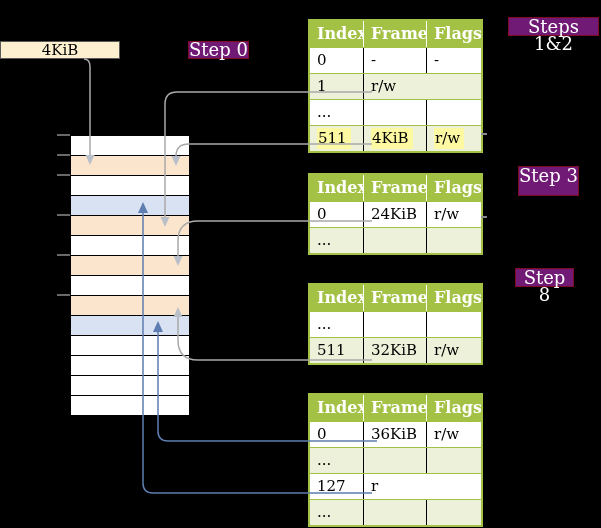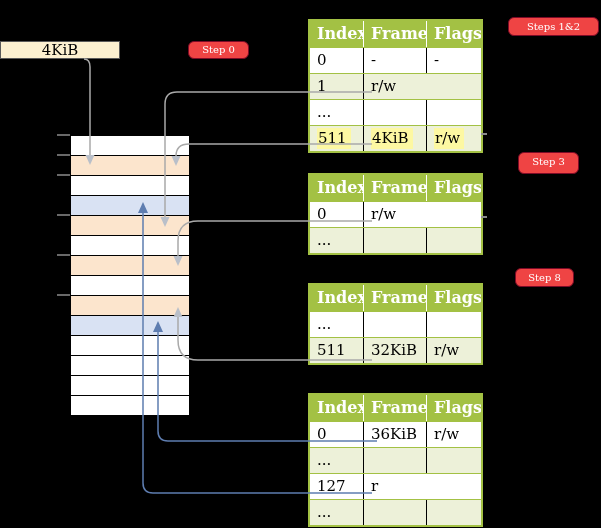--- a/index.html
+++ b/index.html
@@ -3,25 +3,25 @@
 <meta charset="utf-8">
 <style>
   html,body{margin:0;padding:0;background:#000;}
   #canvas{position:relative;width:601px;height:528px;background:#000;overflow:hidden;
           font-family:"DejaVu Serif","Liberation Serif",serif;}
   
   .rootbox{position:absolute;left:0;top:41px;width:120px;height:18px;background:#fcf0d0;
            border:1px solid #5a5a5a;box-sizing:border-box;text-align:center;
            font-size:15px;line-height:16px;color:#000;}
   
-  .badge{position:absolute;background:#ef4444;color:#fff;font-size:10px;text-align:center;
-         border-radius:6px;border:1px solid #7e0a26;box-sizing:border-box;}
+  .badge{position:absolute;background:#701a75;color:#fff;font-size:18px;text-align:center;
+         border-radius:0;border:1px solid #7e0a26;box-sizing:border-box;}
   #badge-step0{left:188px;top:41px;width:61px;height:18px;line-height:16px;}
   #badge-steps12{left:508px;top:17px;width:91px;height:19px;line-height:17px;}
-  #badge-step3{left:518px;top:152px;width:61px;height:22px;line-height:17px;}
+  #badge-step3{left:518px;top:166px;width:61px;height:30px;line-height:17px;}
   #badge-step4{left:515px;top:268px;width:59px;height:19px;line-height:17px;}
   
   .memcol{position:absolute;left:70px;top:135px;width:120px;border:1px solid #000;
           background:#fff;box-sizing:border-box;}
   .mrow{height:19px;border-bottom:1px solid #000;}
   .mrow:last-child{border-bottom:none;}
   .mrow[data-kind="free"]{background:#ffffff;}
   .mrow[data-kind="pagetable"]{background:#fce5cd;}
   .mrow[data-kind="data"]{background:#d9e2f3;}
   
@@ -99,20 +99,21 @@
   </div>
 
   <div class="ptable" id="ptable-1">
     <div class="thead">
       <div class="th">Index</div>
       <div class="th">Frame</div>
       <div class="th">Flags</div>
     </div>
     <div class="trow" data-shade="white">
       <div class="td"><span>0</span></div>
+      <div class="td"><span>24KiB</span></div>
       <div class="td"><span>r/w</span></div>
     </div>
     <div class="trow" data-shade="green">
       <div class="td"><span>...</span></div>
       <div class="td"><span></span></div>
       <div class="td"><span></span></div>
     </div>
   </div>
 
   <div class="ptable" id="ptable-2">

